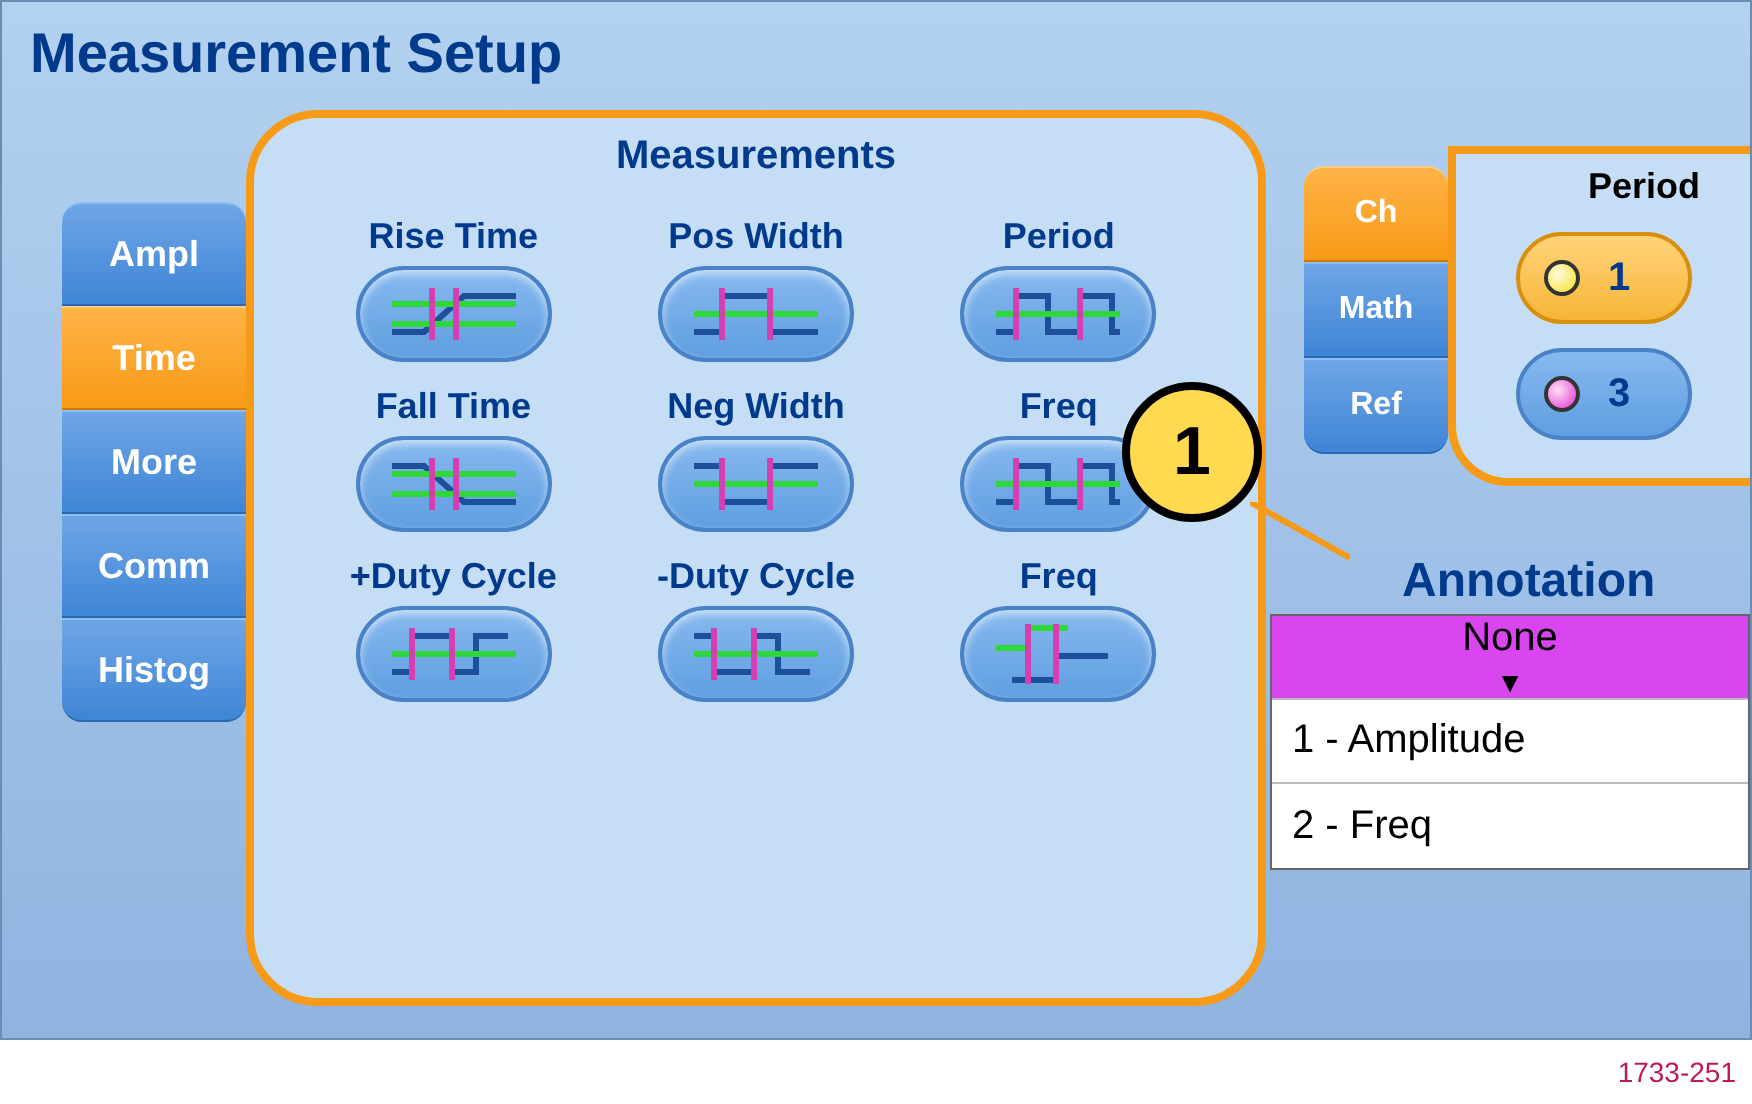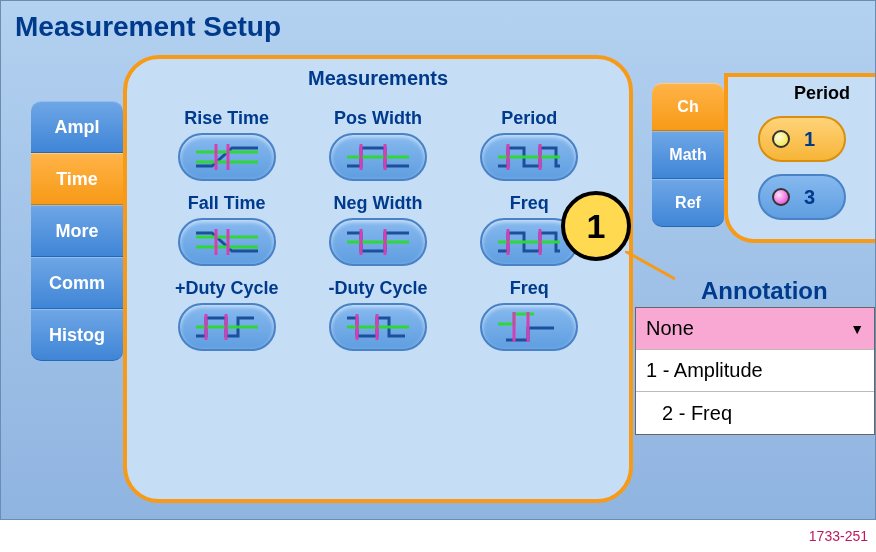--- a/index.html
+++ b/index.html
@@ -45,22 +45,22 @@
 
     
     .callout { position: absolute; left: 560px; top: 190px; width: 70px; height: 70px; background: #ffd94f; border: 4px solid #000; border-radius: 50%; display: flex; align-items: center; justify-content: center; font-size: 34px; font-weight: bold; color: #000; z-index: 5; }
     .callout-line { position: absolute; left: 624px; top: 250px; width: 50px; height: 30px; z-index: 2; }
     .callout-line svg line { stroke:#f79a17; stroke-width:3; }
 
     
     .annot-title { position: absolute; left: 700px; top: 276px; font-size: 24px; font-weight: bold; color: #003a8c; }
     .annot-box { position: absolute; left: 634px; top: 306px; width: 240px; border: 1px solid #666; background: #fff; }
     .annot-row { display:flex; align-items:center; height: 42px; font-size: 20px; padding: 0 10px; border-bottom: 1px solid #bbb; cursor: pointer; }
-    .annot-row:last-child { border-bottom: none; margin-left: 16px; }
-    .annot-select { justify-content: space-between; background:#f9a8d4; }
+    .annot-row:last-child { border-bottom: none; }
+    .annot-select { justify-content: space-between; background:#d946ef;flex-direction:column; }
     .tri { font-size: 14px; color: #000; }
   </style>
 </head>
 <body>
 
 <div class="app">
   <div class="title">Measurement Setup</div>
 
   <div class="left-tabs">
     <div class="left-tab">Ampl</div>

